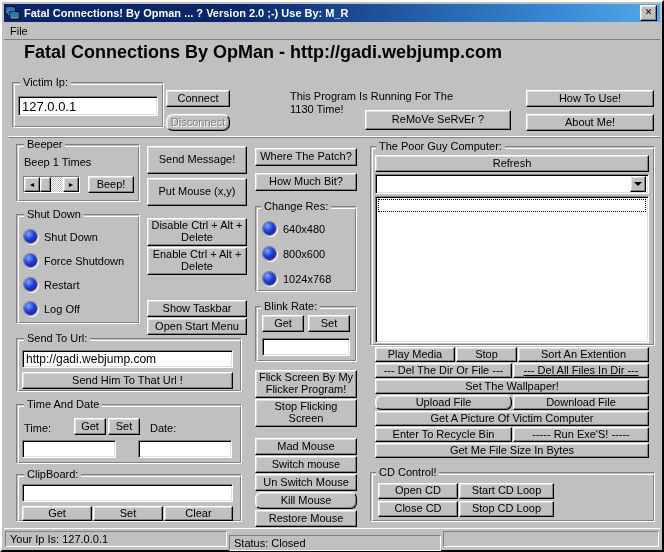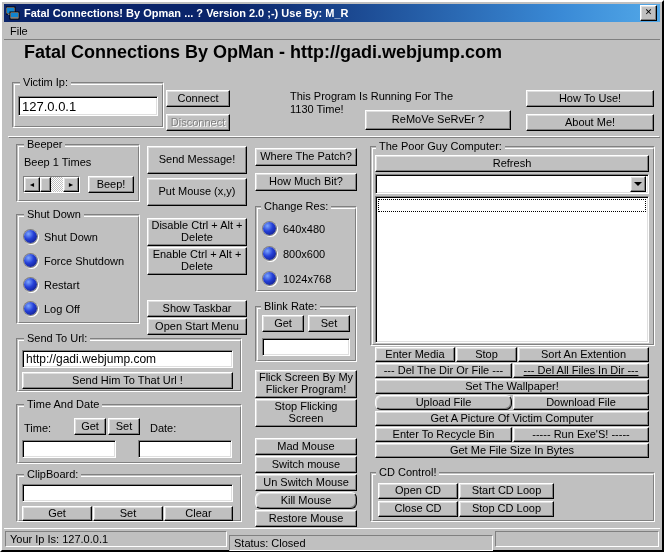--- a/index.html
+++ b/index.html
@@ -53,21 +53,21 @@
   .btn{
     position:absolute;background:#c0c0c0;color:#000;
     border-top:1px solid #ffffff;border-left:1px solid #ffffff;
     border-right:1px solid #000000;border-bottom:1px solid #000000;
     box-shadow:inset -1px -1px 0 #808080, inset 1px 1px 0 #dfdfdf;
     font-family:"Liberation Sans", sans-serif;font-size:11px;
     display:flex;align-items:center;justify-content:center;
     text-align:center;box-sizing:border-box;line-height:1.05;
     overflow:hidden;cursor:default;
   }
-  .btn.disabled{color:#808080;text-shadow:1px 1px 0 #ffffff;}
+  .btn.disabled{color:#808080;text-shadow:1px 1px 0 #ffffff;border-radius:7px;}
   .field{
     position:absolute;background:#ffffff;box-sizing:border-box;
     border-top:1px solid #808080;border-left:1px solid #808080;
     border-right:1px solid #ffffff;border-bottom:1px solid #ffffff;
     box-shadow:inset 1px 1px 0 #000000, inset -1px -1px 0 #dfdfdf;
     font-family:"Liberation Sans", sans-serif;font-size:11px;
     display:flex;align-items:center;padding-left:3px;color:#000;
     overflow:hidden;white-space:nowrap;
   }
   .panel{
@@ -296,21 +296,21 @@
   <div class="combo" style="left:373px;top:172px;width:274px;height:20px;">
     <span class="combo-text"></span>
     <span class="combo-arrow">
         <i class="arrow-dn"></i>
       </span>
   </div>
   <div class="listbox" style="left:373px;top:194px;width:274px;height:147px;">
     <div class="listbox-row"></div>
   </div>
 
-  <div class="btn" style="left:373px;top:345px;width:80px;height:15px;">Enter Media</div>
+  <div class="btn" style="left:373px;top:345px;width:80px;height:15px;">Play Media</div>
   <div class="btn" style="left:454px;top:345px;width:61px;height:15px;">Stop</div>
   <div class="btn" style="left:516px;top:345px;width:131px;height:15px;">Sort An Extention</div>
 
   <div class="btn" style="left:373px;top:361px;width:137px;height:15px;">--- Del The Dir Or File ---</div>
   <div class="btn" style="left:511px;top:361px;width:136px;height:15px;text-decoration:underline;">--- Del All Files In Dir ---</div>
 
   <div class="btn" style="left:373px;top:377px;width:274px;height:15px;">Set The Wallpaper!</div>
 
   <div class="btn" style="left:373px;top:393px;width:137px;height:15px;border-radius:6px;">Upload File</div>
   <div class="btn" style="left:511px;top:393px;width:136px;height:15px;">Download File</div>
@@ -324,17 +324,17 @@
 
   <div class="group" style="left:368px;top:470px;width:285px;height:50px;"></div>
   <div class="group-label" style="left:374px;top:464px;">CD Control!</div>
   <div class="btn" style="left:376px;top:481px;width:80px;height:16px;">Open CD</div>
   <div class="btn" style="left:457px;top:481px;width:95px;height:16px;">Start CD Loop</div>
   <div class="btn" style="left:376px;top:499px;width:80px;height:16px;">Close CD</div>
   <div class="btn" style="left:457px;top:499px;width:95px;height:16px;">Stop CD Loop</div>
 
   <div class="statusbar">
     <div class="status-cell" style="width:222px;">Your Ip Is:  127.0.0.1</div>
-    <div class="status-cell" style="width:264px;margin-top:8px;">Status: Closed</div>
+    <div class="status-cell" style="width:212px;margin-top:8px;">Status: Closed</div>
     <div class="status-cell" style="flex:1;"></div>
   </div>
 
 </div>
 
 </body></html>

